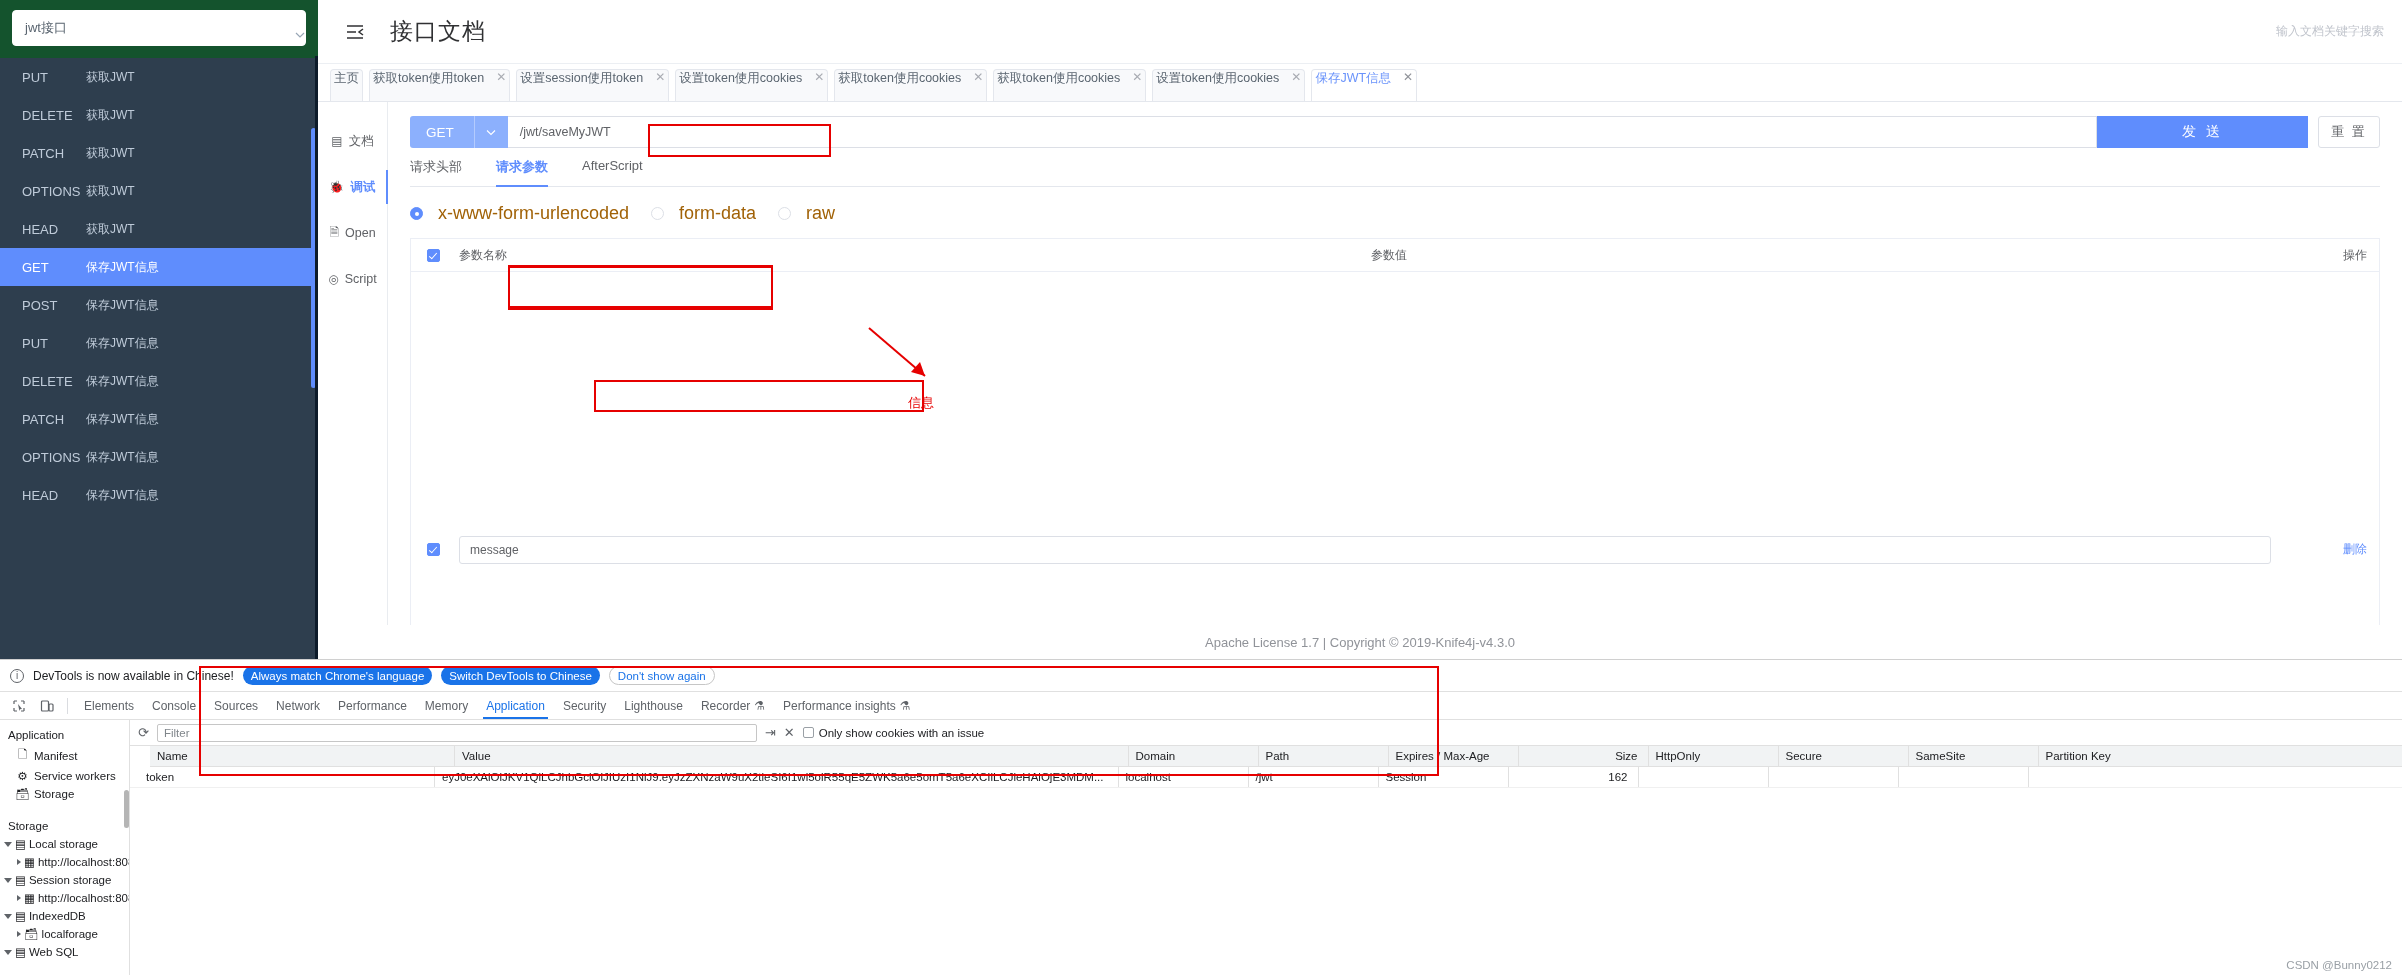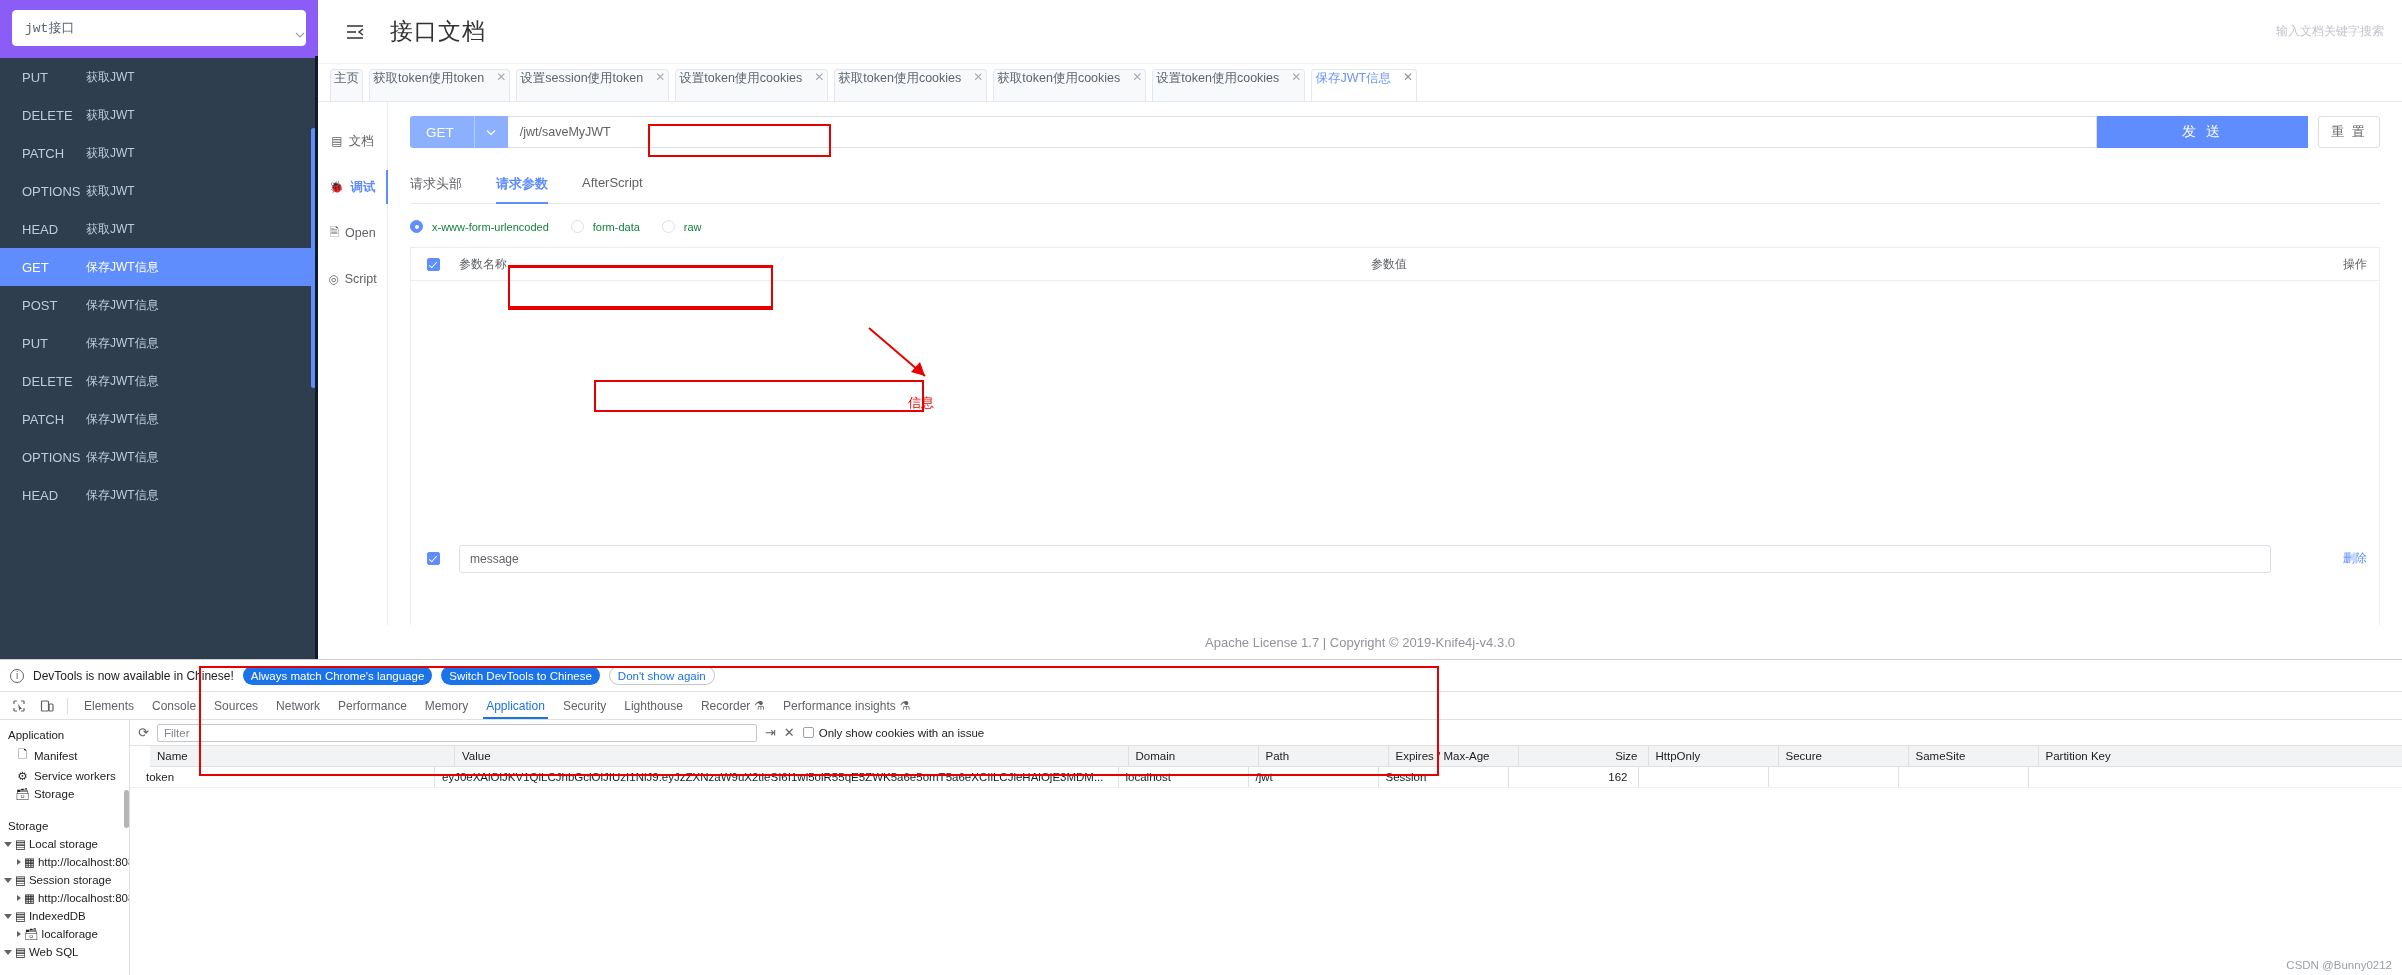--- a/index.html
+++ b/index.html
@@ -12,21 +12,21 @@
   .app { position: relative; width: 2402px; height: 975px; }
 
   
   .knife { position: absolute; left: 0; top: 0; width: 2402px; height: 659px; background:#fff; }
 
   
   .sidebar {
     position: absolute; left: 0; top: 0; width: 318px; height: 659px;
     background: #2e3e4e; overflow: hidden;
   }
-  .sb-searchwrap { padding: 10px 12px 12px 12px; background:#8b5cf6;font-family:Liberation Mono, monospace; }
+  .sb-searchwrap { padding: 10px 12px 12px 12px; background:#14532d; }
   .sb-select {
     position: relative; height: 36px; background: #fff; border-radius: 4px;
     display:flex; align-items:center; padding: 0 12px; border:1px solid #fff;
   }
   .sb-select-text { font-size: 13px; color: #5a6570; }
   .sb-caret { position:absolute; right: 12px; top: 50%; transform: translateY(-50%);
     width: 0; height:0; }
   .sb-caret svg { display:block; }
   .sb-list { list-style: none; }
   .sb-item {
@@ -100,28 +100,28 @@
     width: 211px; height: 32px; background:#5f8dfd; color:#fff; border:none;
     font-size: 14px; letter-spacing: 3px; cursor: pointer; font-family: inherit;
   }
   .btn-reset {
     width: 62px; height: 32px; margin-left: 10px; background:#fff; color:#606266;
     border:1px solid #dcdfe6; border-radius: 3px; font-size: 13px; letter-spacing:2px;
     cursor:pointer; font-family: inherit;
   }
 
   
-  .subtabs { display:flex; gap: 34px; margin-top: 27px; border-bottom: 1px solid #e4e7ed; }
+  .subtabs { display:flex; gap: 34px; margin-top: 10px; border-bottom: 1px solid #e4e7ed; }
   .subtab { padding-bottom: 10px; font-size: 13px; color:#606266; cursor:pointer; position: relative;}
   .subtab.active { color:#5f8dfd; font-weight: bold; text-align: center; }
   .subtab.active:after { content:''; position:absolute; left:0; right:0; bottom:-1px; height:2px; background:#5f8dfd; }
 
   
   .radios { display:flex; align-items:center; gap: 22px; margin-top: 16px; }
-  .radio { display:flex; align-items:center; gap:9px; font-size: 11px; color:#15803d; cursor:pointer; }
+  .radio { display:flex; align-items:center; gap:15px; font-size: 18px; color:#a16207; cursor:pointer; }
   .rc { width: 13px; height: 13px; border-radius:50%; border:1px solid #dcdfe6; background:#fff;
         display:flex; align-items:center; justify-content:center; }
   .rc.on { border-color:#5f8dfd; background:#5f8dfd; }
   .rc.on:after { content:''; width:4px; height:4px; border-radius:50%; background:#fff; }
 
   
   .ptable { margin-top: 14px; border:1px solid #ebeef5; border-bottom:none; }
   .ptr { display:flex; align-items:center; min-height: 33px; border-bottom:1px solid #ebeef5; }
   .ptr.head { background:#fff; }
   .pcb { width: 44px; display:flex; align-items:center; justify-content:center; }

